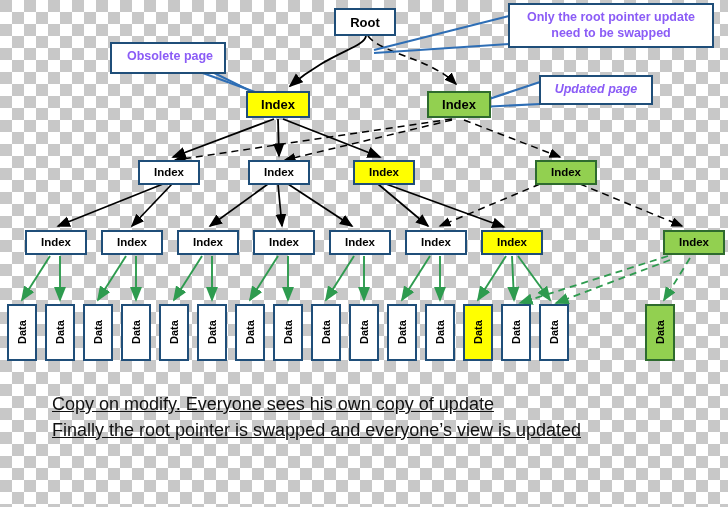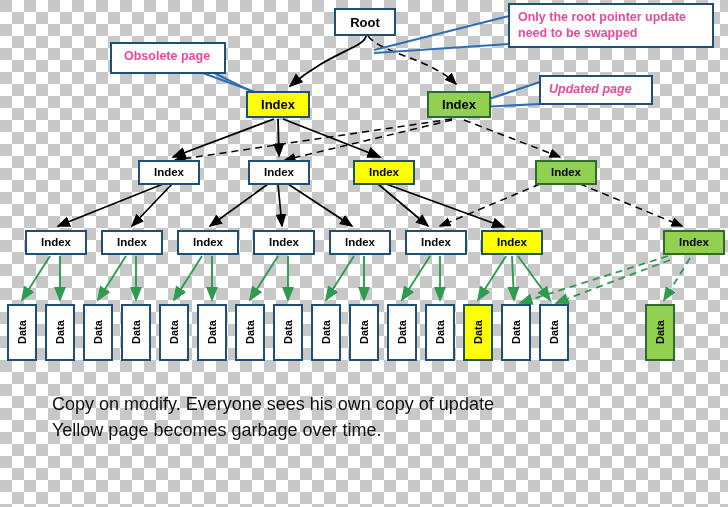--- a/index.html
+++ b/index.html
@@ -37,36 +37,38 @@
     writing-mode:vertical-rl;
     transform:rotate(180deg);
   }
   .data > span{display:block;}
 
   .callout{
     position:absolute;
     box-sizing:border-box;
     border:2px solid #1F4E79;
     background:#ffffff;
-    color:#ec4899;
+    color:#8b5cf6;
     font-size:12.5px;
     font-weight:bold;
     line-height:1.25;
     padding:5px 8px;
     z-index:4;
+    text-align:center;
   }
 
   .bottom-text{
     position:absolute;
     left:52px;top:392px;width:660px;
     font-size:18px;
     color:#111;
     line-height:1.42;
     z-index:4;
     white-space:nowrap;
+    text-decoration:underline;
   }
   .bottom-text div{margin:0;padding:0;}
 </style>
 </head>
 <body>
 
 <div id="canvas">
 
   <svg class="edges" viewBox="0 0 728 507">
     <defs>
@@ -243,16 +245,16 @@
   </div>
   <div class="node data" style="left:539px;top:304px;">
     <span>Data</span>
   </div>
   <div class="node data green" style="left:645px;top:304px;">
     <span>Data</span>
   </div>
 
   <div class="bottom-text">
     <div>Copy on modify.  Everyone sees his own copy of update</div>
-    <div>Yellow page becomes garbage over time.</div>
+    <div>Finally the root pointer is swapped and everyone’s view is updated</div>
   </div>
 
 </div>
 
 </body></html>

